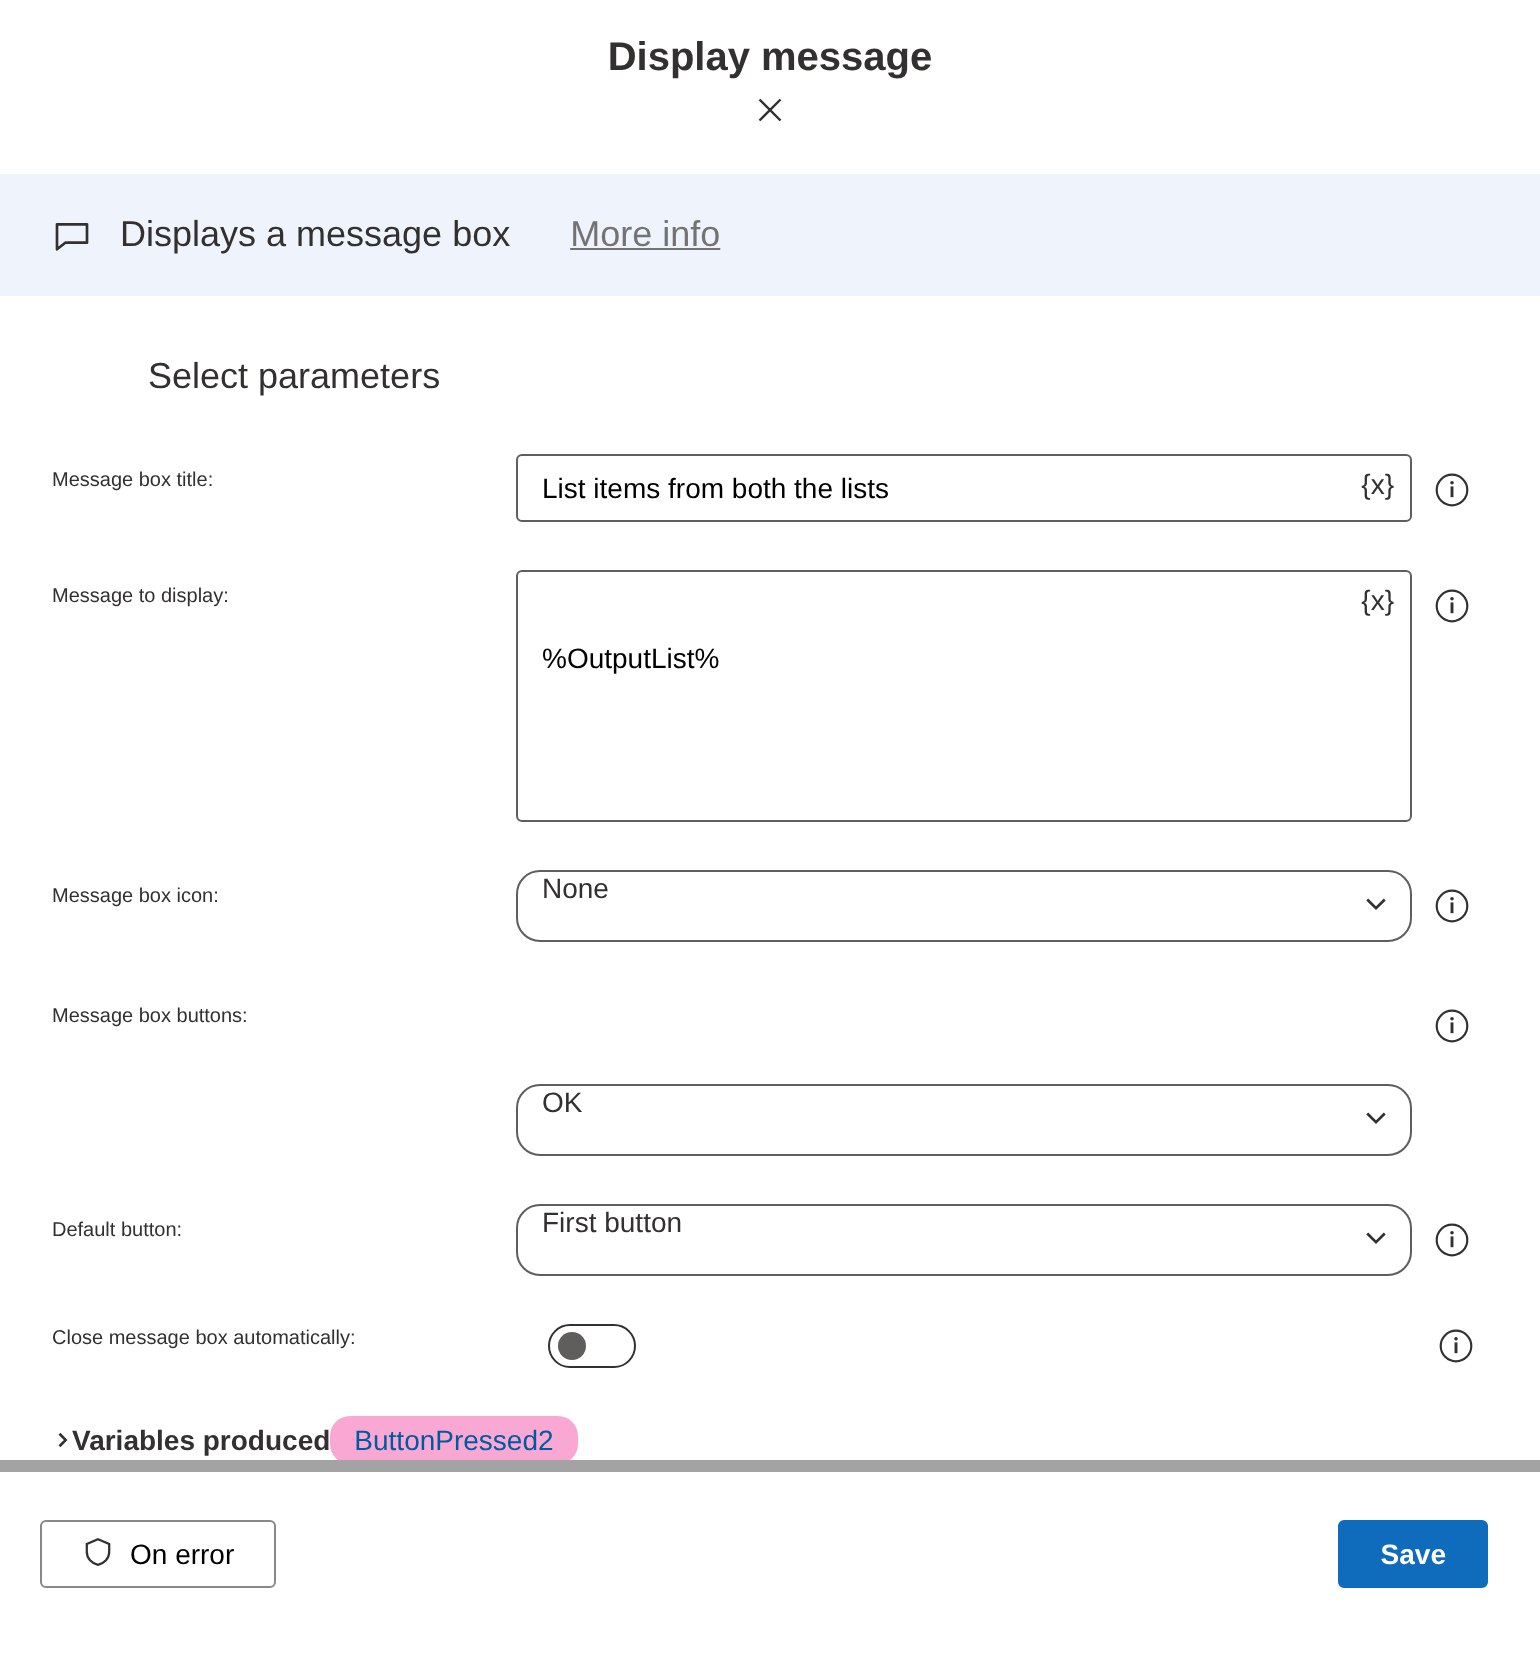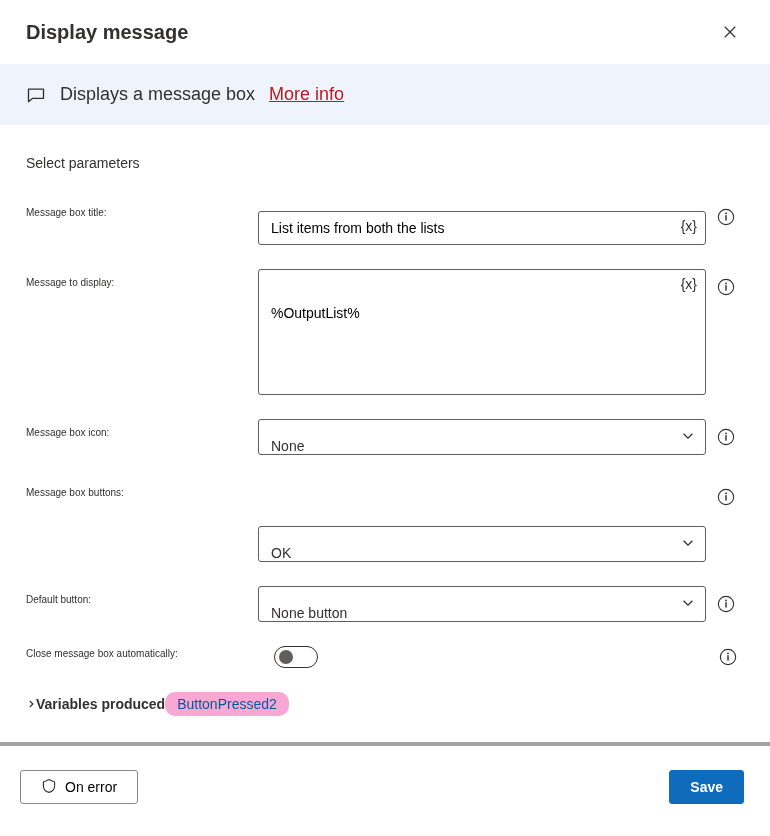--- a/index.html
+++ b/index.html
@@ -9,74 +9,75 @@
       color: #323130;
       background: #fff;
       width: 770px;
       height: 836px;
       overflow: hidden;
     }
     .dialog { display: flex; flex-direction: column; height: 100%; border-radius: 4px; background:#fff;}
     .header {
       display: flex; align-items: center; justify-content: space-between;
       padding: 18px 26px 18px 26px;
+      flex-direction: column;
     }
     .header h1 { font-size: 20px; font-weight: 600; }
     .close-btn { width: 28px; height: 28px; display:flex; align-items:center; justify-content:center; cursor:pointer; }
     .close-btn svg { width:14px; height:14px; }
     .info-banner {
       background: #EFF4FC;
       padding: 20px 26px;
       display: flex; align-items: center; gap: 14px;
       font-size: 18px;
     }
-    .info-banner .link { color: #b91c1c; text-decoration: underline; cursor:pointer; }
+    .info-banner .link { color: #737373; text-decoration: underline; cursor:pointer;margin-left:16px; }
     .banner-icon svg { width:20px; height:20px; display:block; }
     .content { padding: 30px 26px 16px 26px; flex:1; overflow:auto; }
-    .section-title { font-size: 14px; font-weight: 400; margin-bottom: 28px; }
+    .section-title { font-size: 18px; font-weight: 400; margin-bottom: 28px; margin-left: 48px; }
     .form-row { display:flex; align-items:flex-start; margin-bottom: 24px; }
     .form-row.tall { align-items:flex-start; }
     .label-col { width: 232px; padding-top: 8px; font-size:10px; color:#323130;}
     .input-col { flex:1; display:flex; align-items:flex-start; gap:10px; }
     .text-input, .textarea-input, .select-input {
       width: 448px;
       border: 1px solid #605e5c;
       border-radius: 3px;
       background: #fff;
       font-family: inherit; font-size:14px;
       position:relative;
     }
     .text-input { height: 34px; padding: 0 34px 0 12px; display:flex; align-items:center;}
     .text-input input { border:none; width:100%; height:100%; outline:none; font:inherit; background:transparent;}
     .textarea-input { height: 126px; padding: 10px 34px 10px 12px; }
     .textarea-input textarea { border:none; width:100%; height:100%; outline:none; font:inherit; resize:none; background:transparent;margin-top:25px;}
     .var-token {
       position:absolute; right:8px; top:6px; font-family: "Segoe UI", sans-serif; font-size:14px; color:#323130; cursor:pointer;
     }
-    .select-input { height:36px; padding: 0 34px 0 12px; display:flex; align-items:flex-end; cursor:pointer;}
+    .select-input { height:36px; padding: 0 34px 0 12px; display:flex; align-items:flex-start; cursor:pointer;border-radius:12px;}
     .chevron { position:absolute; right:10px; top:50%; transform:translateY(-50%);}
     .chevron svg{width:14px;height:14px;}
     .info-icon { width:20px; height:20px; display:flex; align-items:center; justify-content:center; cursor:pointer; margin-top:8px;}
     .info-icon svg{width:18px;height:18px;}
     .toggle {
       width:44px; height:22px; border:1px solid #323130; border-radius:11px; position:relative; cursor:pointer; background:#fff;
     }
     .toggle-knob {
       width:14px; height:14px; border-radius:50%; background:#605e5c; position:absolute; top:3px; left:4px;
     }
     .toggle-row .input-col { align-items:center; }
     .toggle-row .label-col { padding-top:2px;}
     .toggle-row .info-icon{ margin-top:0; margin-left:auto; margin-right:6px;}
     .vars-row { display:flex; align-items:center; gap:0; margin-top:20px;}
     .vars-chev svg{width:10px;height:10px; transform:rotate(-90deg);}
     .vars-label{font-size:14px;}
     .var-pill { background:#f9a8d4; color:#005A9E; padding:4px 12px; border-radius:10px; font-size:14px; cursor:pointer;}
     .footer {
-      border-top:4px solid #a3a3a3;
-      padding: 24px 26px 32px 20px;
+      border-top:6px solid #a3a3a3;
+      padding: 24px 26px 42px 20px;
       display:flex; align-items:center; justify-content:space-between;
     }
     .btn {
       height:34px; padding:0 20px; border-radius:3px; border:1px solid #8a8886; background:#fff; cursor:pointer;
       font:inherit; display:inline-flex; align-items:center; gap:8px;
     }
     .btn.primary { background:#0f6cbd; border-color:#0f6cbd; color:#fff; font-weight:600;}
     .footer-right{display:flex; gap:14px;}
     .shield svg{width:16px;height:16px;}
   </style>
@@ -103,21 +104,21 @@
     <span>Displays a message box</span>
     <a class="link">More info</a>
   </div>
 
   <div class="content">
     <div class="section-title">Select parameters</div>
 
     <div class="form-row">
       <div class="label-col">Message box title:</div>
       <div class="input-col">
-        <div class="text-input" style="position:relative;margin-top:12px;">
+        <div class="text-input" style="position:relative;">
           <input type="text" value="List items from both the lists" style="">
           <span class="var-token">{x}</span>
         </div>
         <span class="info-icon">
           <svg viewBox="0 0 20 20">
               <circle cx="10" cy="10" r="8.5" fill="none" stroke="#323130" stroke-width="1.2"></circle>
               <circle cx="10" cy="6" r="1" fill="#323130"></circle>
               <rect x="9.2" y="8" width="1.6" height="6" fill="#323130"></rect>
             </svg>
         </span>
@@ -176,21 +177,21 @@
               <rect x="9.2" y="8" width="1.6" height="6" fill="#323130"></rect>
             </svg>
         </span>
       </div>
     </div>
 
     <div class="form-row">
       <div class="label-col">Default button:</div>
       <div class="input-col">
         <div class="select-input" style="position:relative;">
-          <span>None button</span>
+          <span>First button</span>
           <span class="chevron"><svg viewBox="0 0 16 16">
                 <path d="M3 6 l5 5 l5 -5" fill="none" stroke="#323130" stroke-width="1.5"></path>
               </svg></span>
         </div>
         <span class="info-icon">
           <svg viewBox="0 0 20 20">
               <circle cx="10" cy="10" r="8.5" fill="none" stroke="#323130" stroke-width="1.2"></circle>
               <circle cx="10" cy="6" r="1" fill="#323130"></circle>
               <rect x="9.2" y="8" width="1.6" height="6" fill="#323130"></rect>
             </svg>

